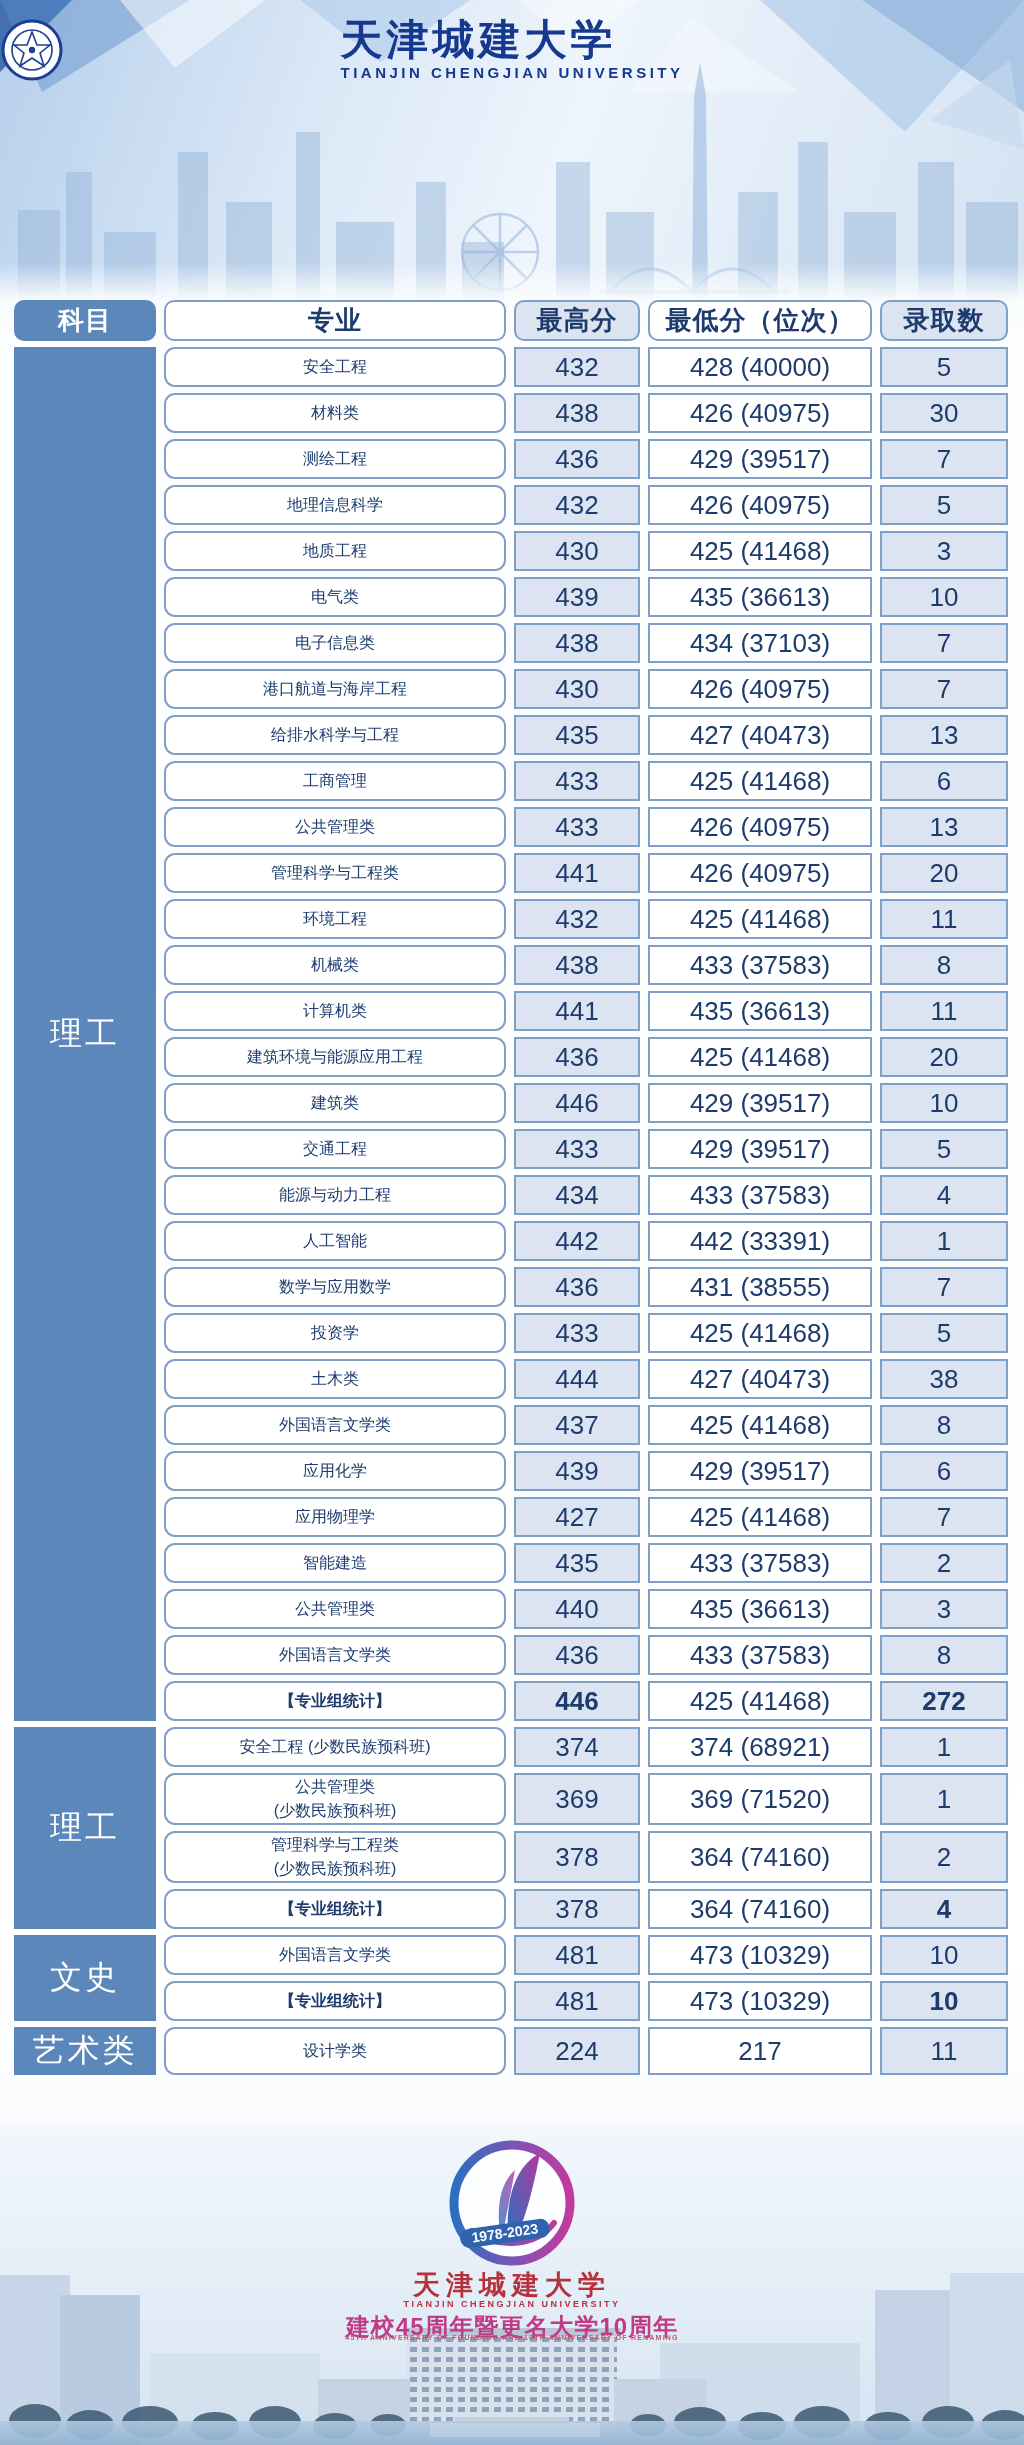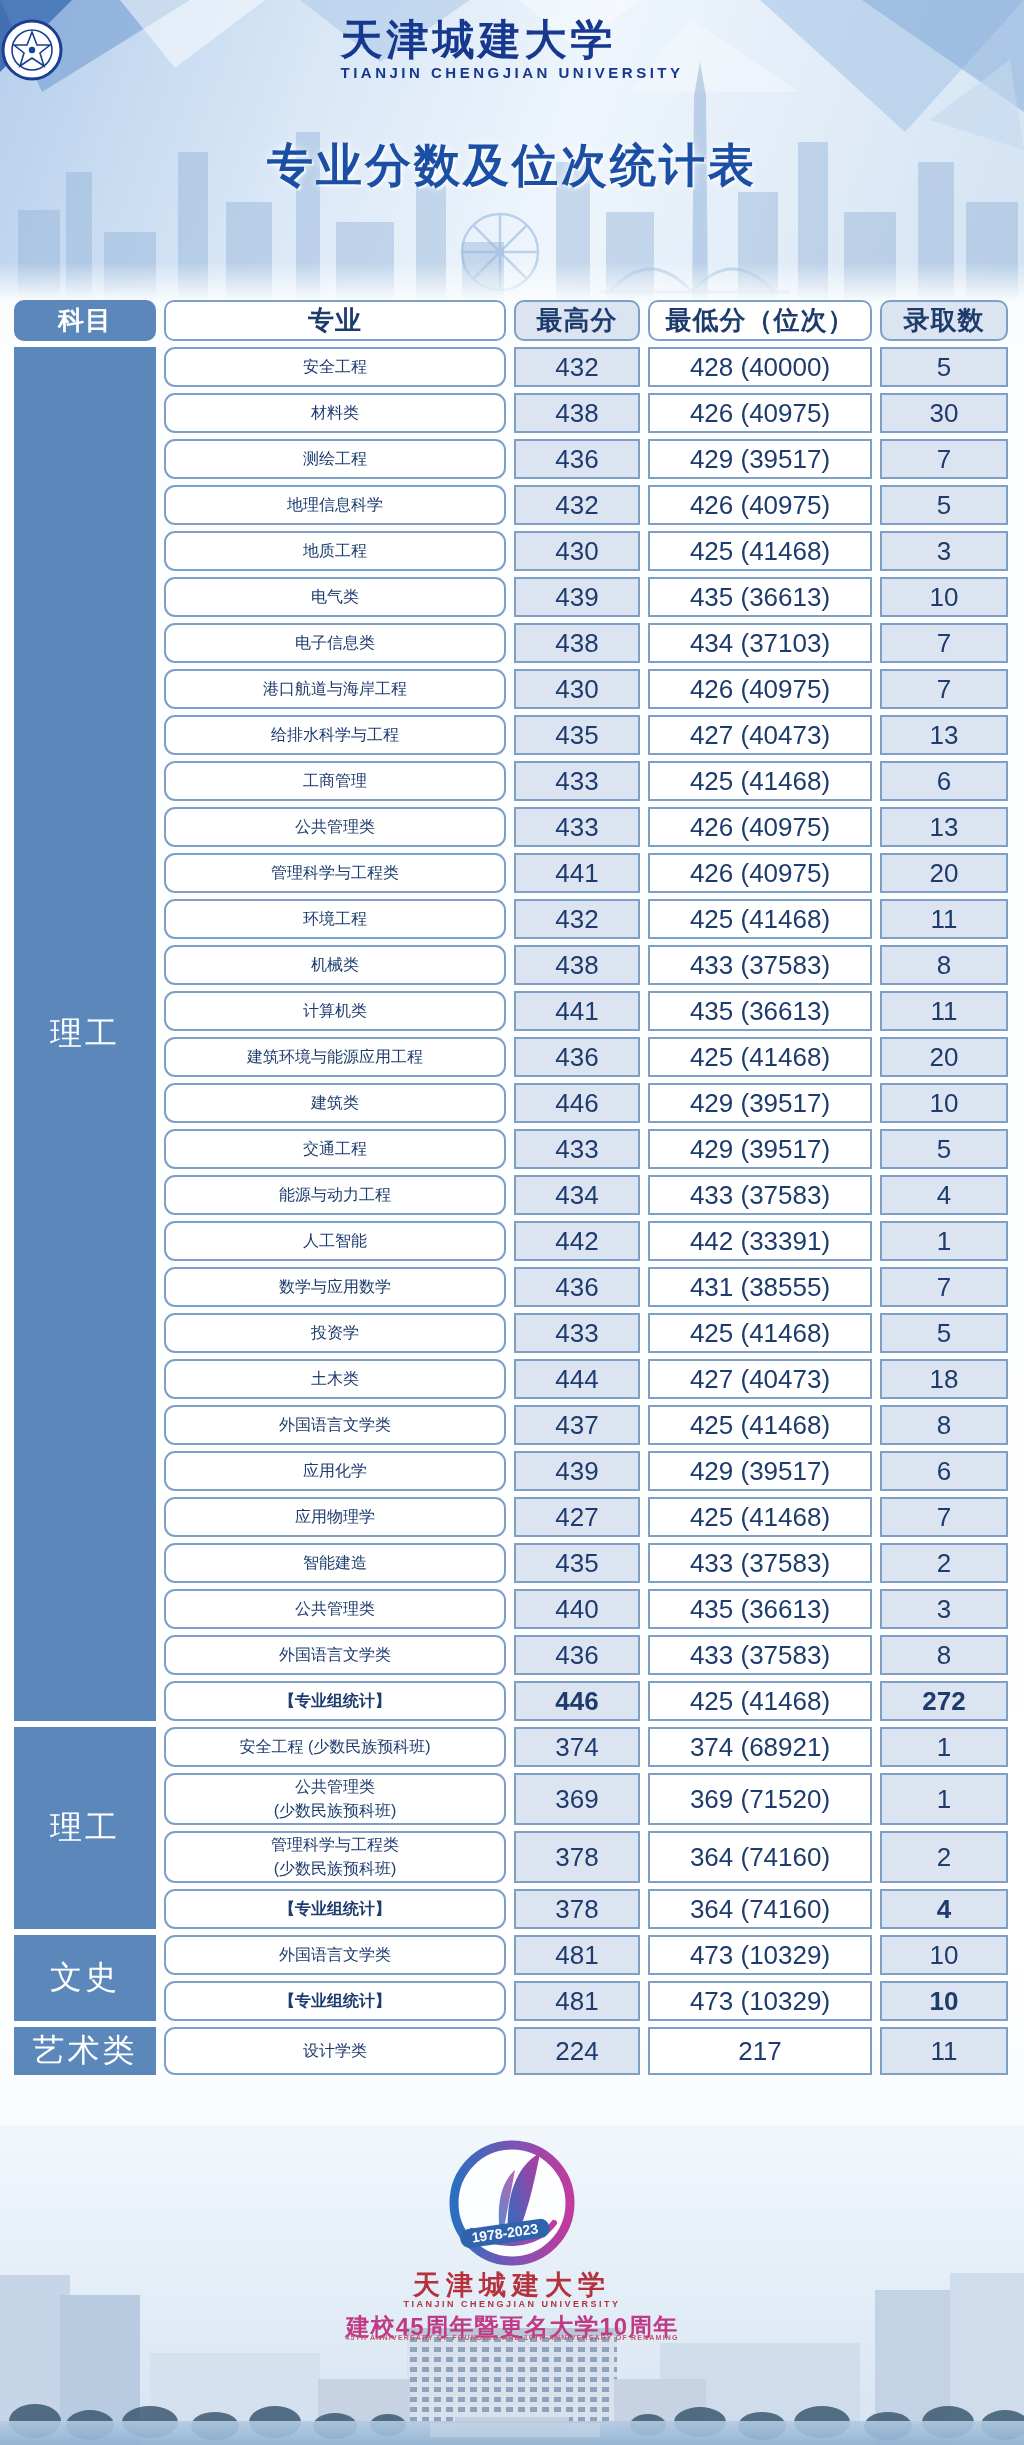--- a/index.html
+++ b/index.html
@@ -106,21 +106,20 @@
         <polygon points="32,14 37,27 50,27 40,35 44,48 32,40 20,48 24,35 14,27 27,27" fill="none" stroke="#1b3f93" stroke-width="1.6"></polygon>
         <circle cx="32" cy="32" r="3.2" fill="#1b3f93"></circle>
       </svg>
       <div>
         <div class="brand-cn">天津城建大学</div>
         <div class="brand-en">TIANJIN CHENGJIAN UNIVERSITY</div>
       </div>
     </div>
 
     <div class="title">
-      <div class="l2">专业分数及位次统计表</div>
     </div>
   </div>
 
   <table class="score">
     <colgroup>
       <col class="c-subj">
         <col class="c-major">
         <col class="c-max">
         <col class="c-min">
         <col class="c-cnt">
@@ -264,21 +263,21 @@
     <tr>
           <td class="major">投资学</td>
           <td class="num lit">433</td>
           <td class="num">425 (41468)</td>
           <td class="num lit count">5</td>
         </tr>
     <tr>
           <td class="major">土木类</td>
           <td class="num lit">444</td>
           <td class="num">427 (40473)</td>
-          <td class="num lit count">18</td>
+          <td class="num lit count">38</td>
         </tr>
     <tr>
           <td class="major">外国语言文学类</td>
           <td class="num lit">437</td>
           <td class="num">425 (41468)</td>
           <td class="num lit count">8</td>
         </tr>
     <tr>
           <td class="major">应用化学</td>
           <td class="num lit">439</td>

